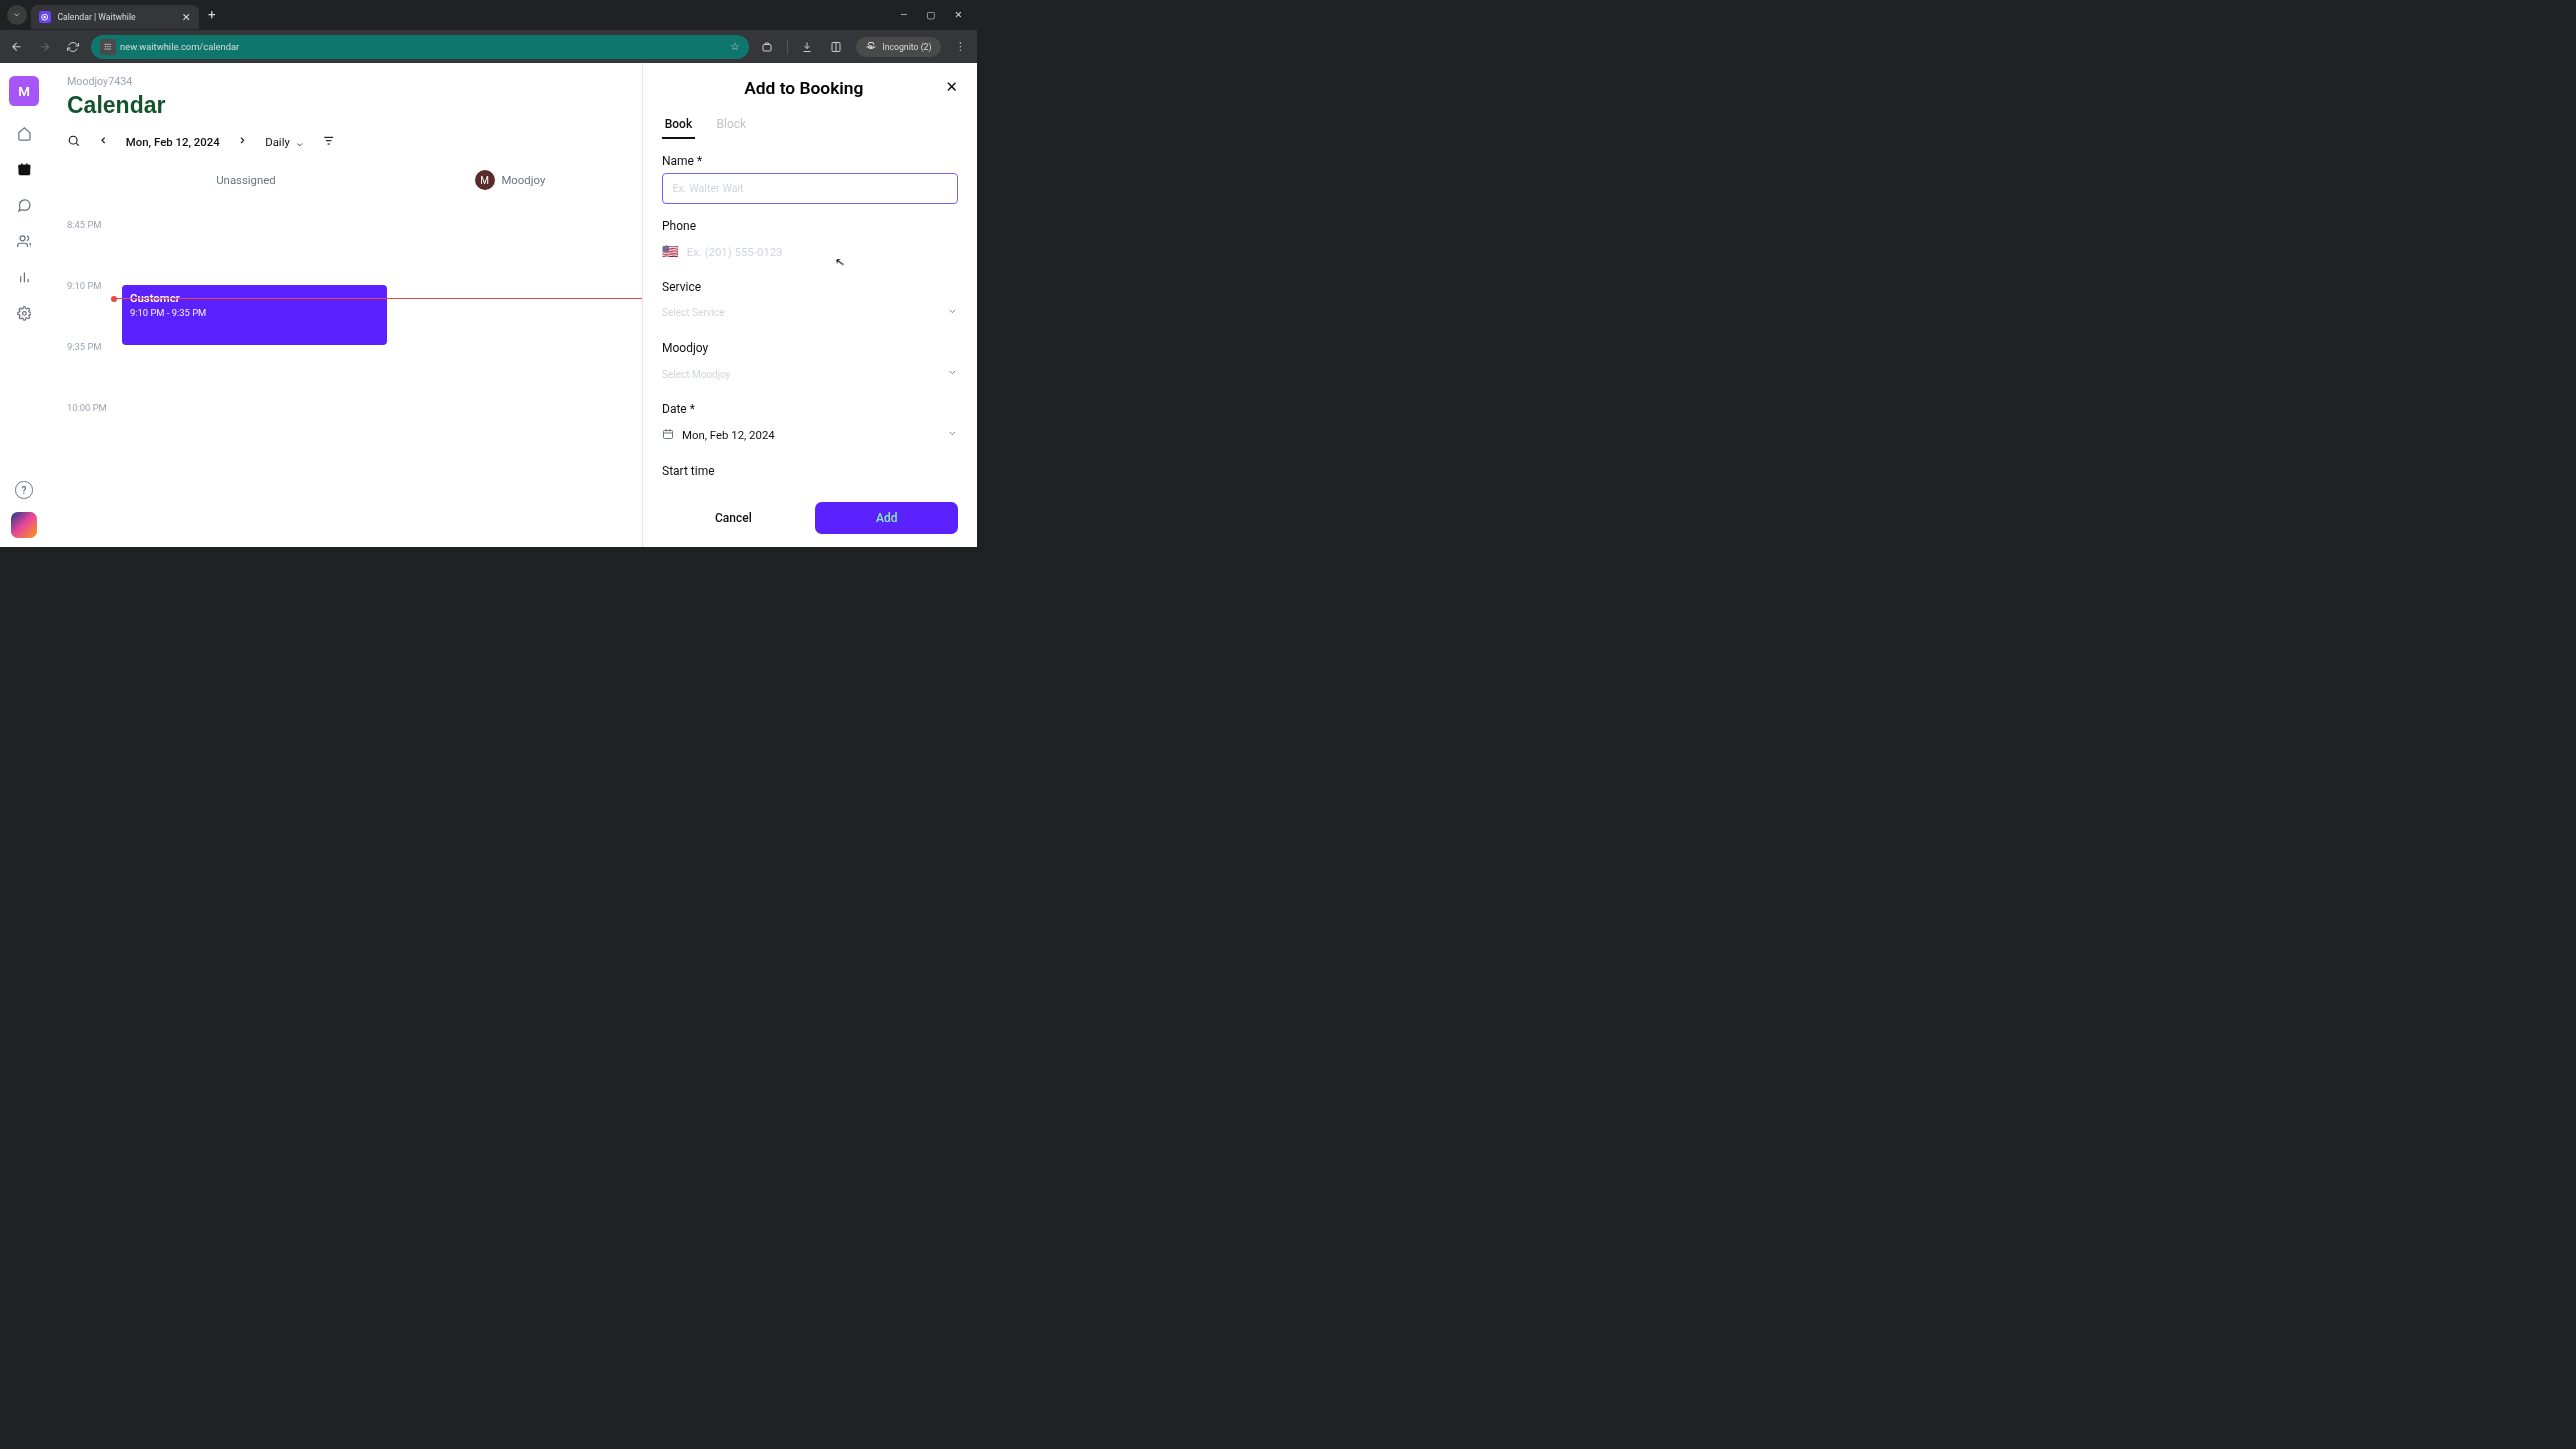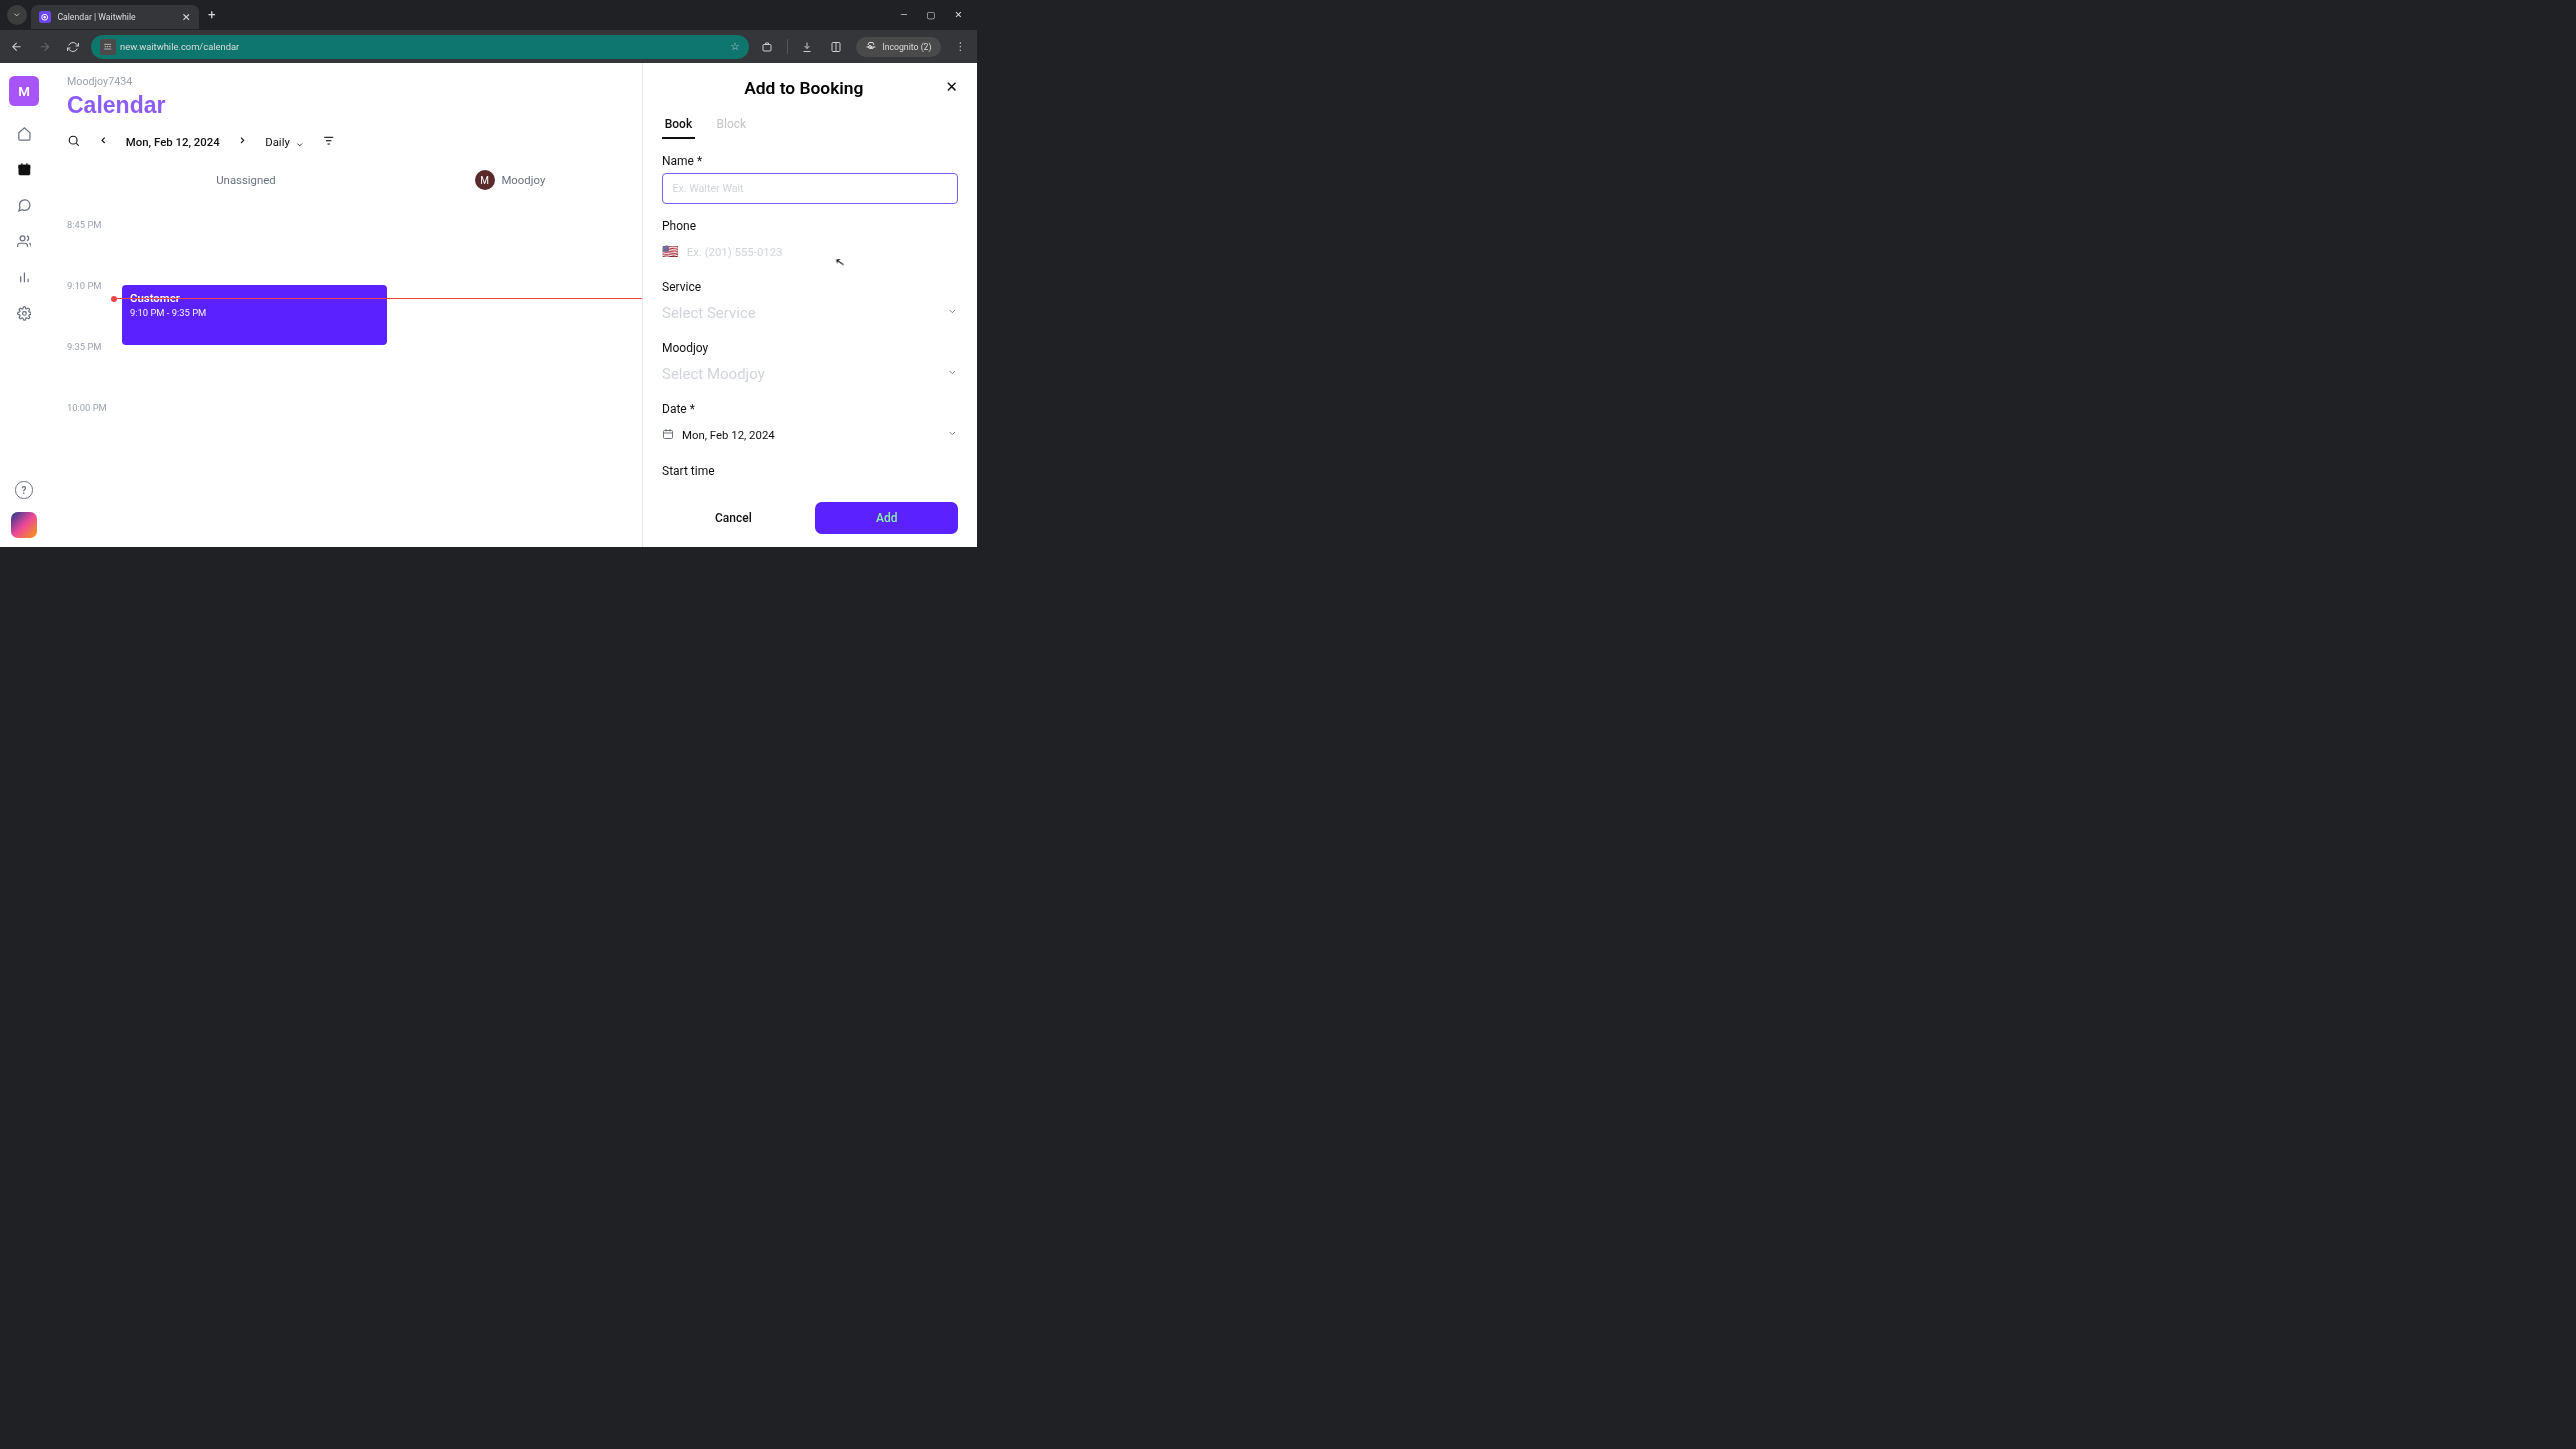--- a/index.html
+++ b/index.html
@@ -36,21 +36,21 @@
 .rail .rail-icon.active { color:#111; }
 .rail .rail-icon svg { stroke:currentColor; }
 .rail-bottom { margin-top:auto; margin-bottom:9.4px; display:flex; flex-direction:column; align-items:center; gap:13.4px; }
 .rail-bottom .help { width:17.4px; height:17.4px; border:1.3px solid #6b7280; border-radius:50%; color:#6b7280; display:flex; align-items:center; justify-content:center; font-size:10px; font-weight:600; cursor:pointer;}
 .rail-bottom .avatar { width:25.5px; height:25.5px; border-radius:6.7px; background:linear-gradient(135deg,#1e3a8a,#ec4899,#f59e0b); }
 
 .main { flex:1; display:flex; position:relative; }
 
 .calendar-area { flex:1; padding:12px 0 0 19px; display:flex; flex-direction:column; overflow:hidden; }
 .breadcrumb { color:#9ca3af; font-size:10.7px; margin-bottom:4px; }
-.page-title { font-size:23px; font-weight:600; color:#8b5cf6; margin-bottom:14.8px; font-family:"Segoe UI",sans-serif; }
+.page-title { font-size:23px; font-weight:600; color:#14532d; margin-bottom:14.8px; font-family:"Segoe UI",sans-serif; }
 
 .cal-controls { display:flex; align-items:center; gap:17.4px; font-size:11.4px; color:#111; margin-bottom:20px; }
 .cal-controls .ctrl-icon { cursor:pointer; color:#111; font-size:12px; }
 .cal-controls .date-label { font-weight:500; }
 .cal-controls .view-pick { display:flex; align-items:flex-end; gap:5.4px; cursor:pointer; }
 
 .column-headers { display:flex; margin-left:47px; }
 .column-headers .col { flex:1; display:flex; align-items:center; justify-content:center; gap:6.7px; color:#6b7280; font-size:11.4px; }
 .column-headers .badge { width:20px; height:20px; border-radius:50%; background:#5b2a2a; color:#fff; display:flex; align-items:center; justify-content:center; font-size:10px; }
 
@@ -81,21 +81,21 @@
 .panel-body { flex:1; overflow-y:auto; padding:13.4px 19px 0; }
 .field { margin-bottom:14.8px; }
 .field label { display:block; font-size:12px; color:#111; margin-bottom:5.4px; }
 .field .req { color:#111; }
 .text-input { width:100%; height:31px; border:1.3px solid #7c5cff; border-radius:4px; padding:0 9.4px; font-size:10.7px; outline:none; }
 .text-input::placeholder { color:#d1d5db; }
 .phone-box { display:flex; align-items:center; gap:8px; height:27px; }
 .phone-box .flag { font-size:13.4px; }
 .phone-box .ph-placeholder { color:#d1d5db; font-size:11.4px; }
 .select-box { display:flex; align-items:center; justify-content:space-between; height:27px; cursor:pointer; }
-.select-box .sel-placeholder { color:#d1d5db; font-size:15px; }
+.select-box .sel-placeholder { color:#d1d5db; font-size:10px; }
 .select-box .sel-value { color:#111; font-size:11.4px; }
 .select-box .chev { color:#6b7280; }
 .date-box { display:flex; align-items:center; gap:8px; cursor:pointer; }
 .date-box .cal-ic { color:#6b7280; }
 .date-box .chev { margin-left:auto; color:#6b7280; }
 
 .panel-footer { display:flex; gap:10.7px; padding:10.7px 19px 13.4px; }
 .btn { flex:1; height:32px; border-radius:6.7px; font-size:12px; font-weight:500; display:flex; align-items:center; justify-content:center; cursor:pointer; border:none; }
 .btn.cancel { background:#fff; color:#111; }
 .btn.add { background:#5b21ff; color:#86efac; }

